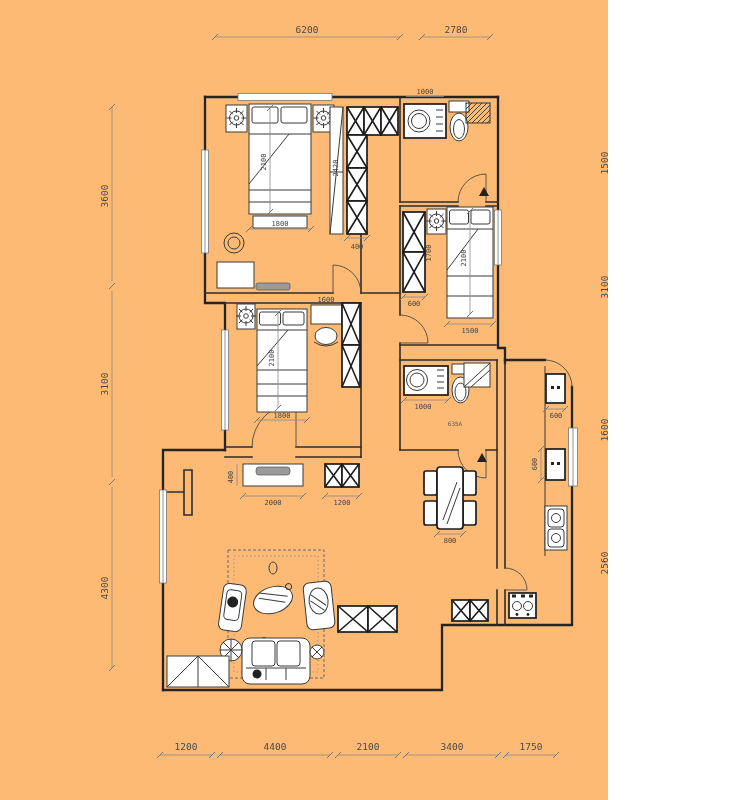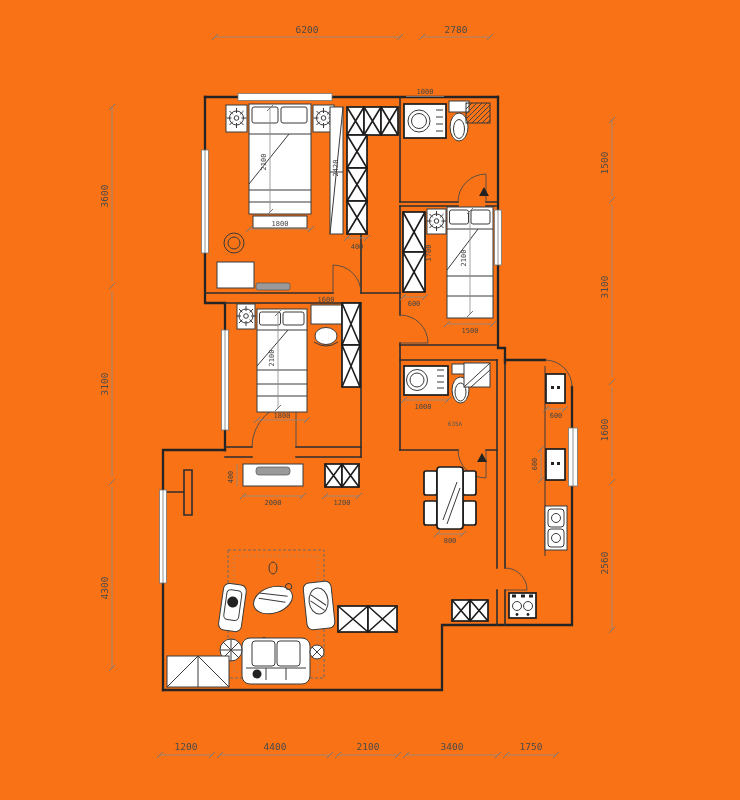--- a/index.html
+++ b/index.html
@@ -1,16 +1,16 @@
 <!DOCTYPE html>
 <html><head>
 <meta charset="utf-8">
 <style>
   html,body{margin:0;padding:0;background:#fff;}
-  #stage{position:relative;width:740px;height:800px;background:#f97316;overflow:hidden;
+  #stage{position:relative;width:608px;height:800px;background:#fdba74;overflow:hidden;
          font-family:"DejaVu Sans Mono",monospace;}
   svg{display:block}
   .wall{stroke:#242424;stroke-width:2.3;fill:none;stroke-linecap:square}
   .wall2{stroke:#2e2e2e;stroke-width:1.6;fill:none;stroke-linecap:square}
   .f{stroke:#3a3a3a;stroke-width:1;fill:#ffffff}
   .fl{stroke:#3a3a3a;stroke-width:1;fill:none}
   .fb{stroke:#1c1c1c;stroke-width:1.7;fill:#ffffff}
   .fbl{stroke:#1c1c1c;stroke-width:1.6;fill:none}
   .dim{stroke:#8c8c8c;stroke-width:.8;fill:none}
   .tick{stroke:#777;stroke-width:1;fill:none}

